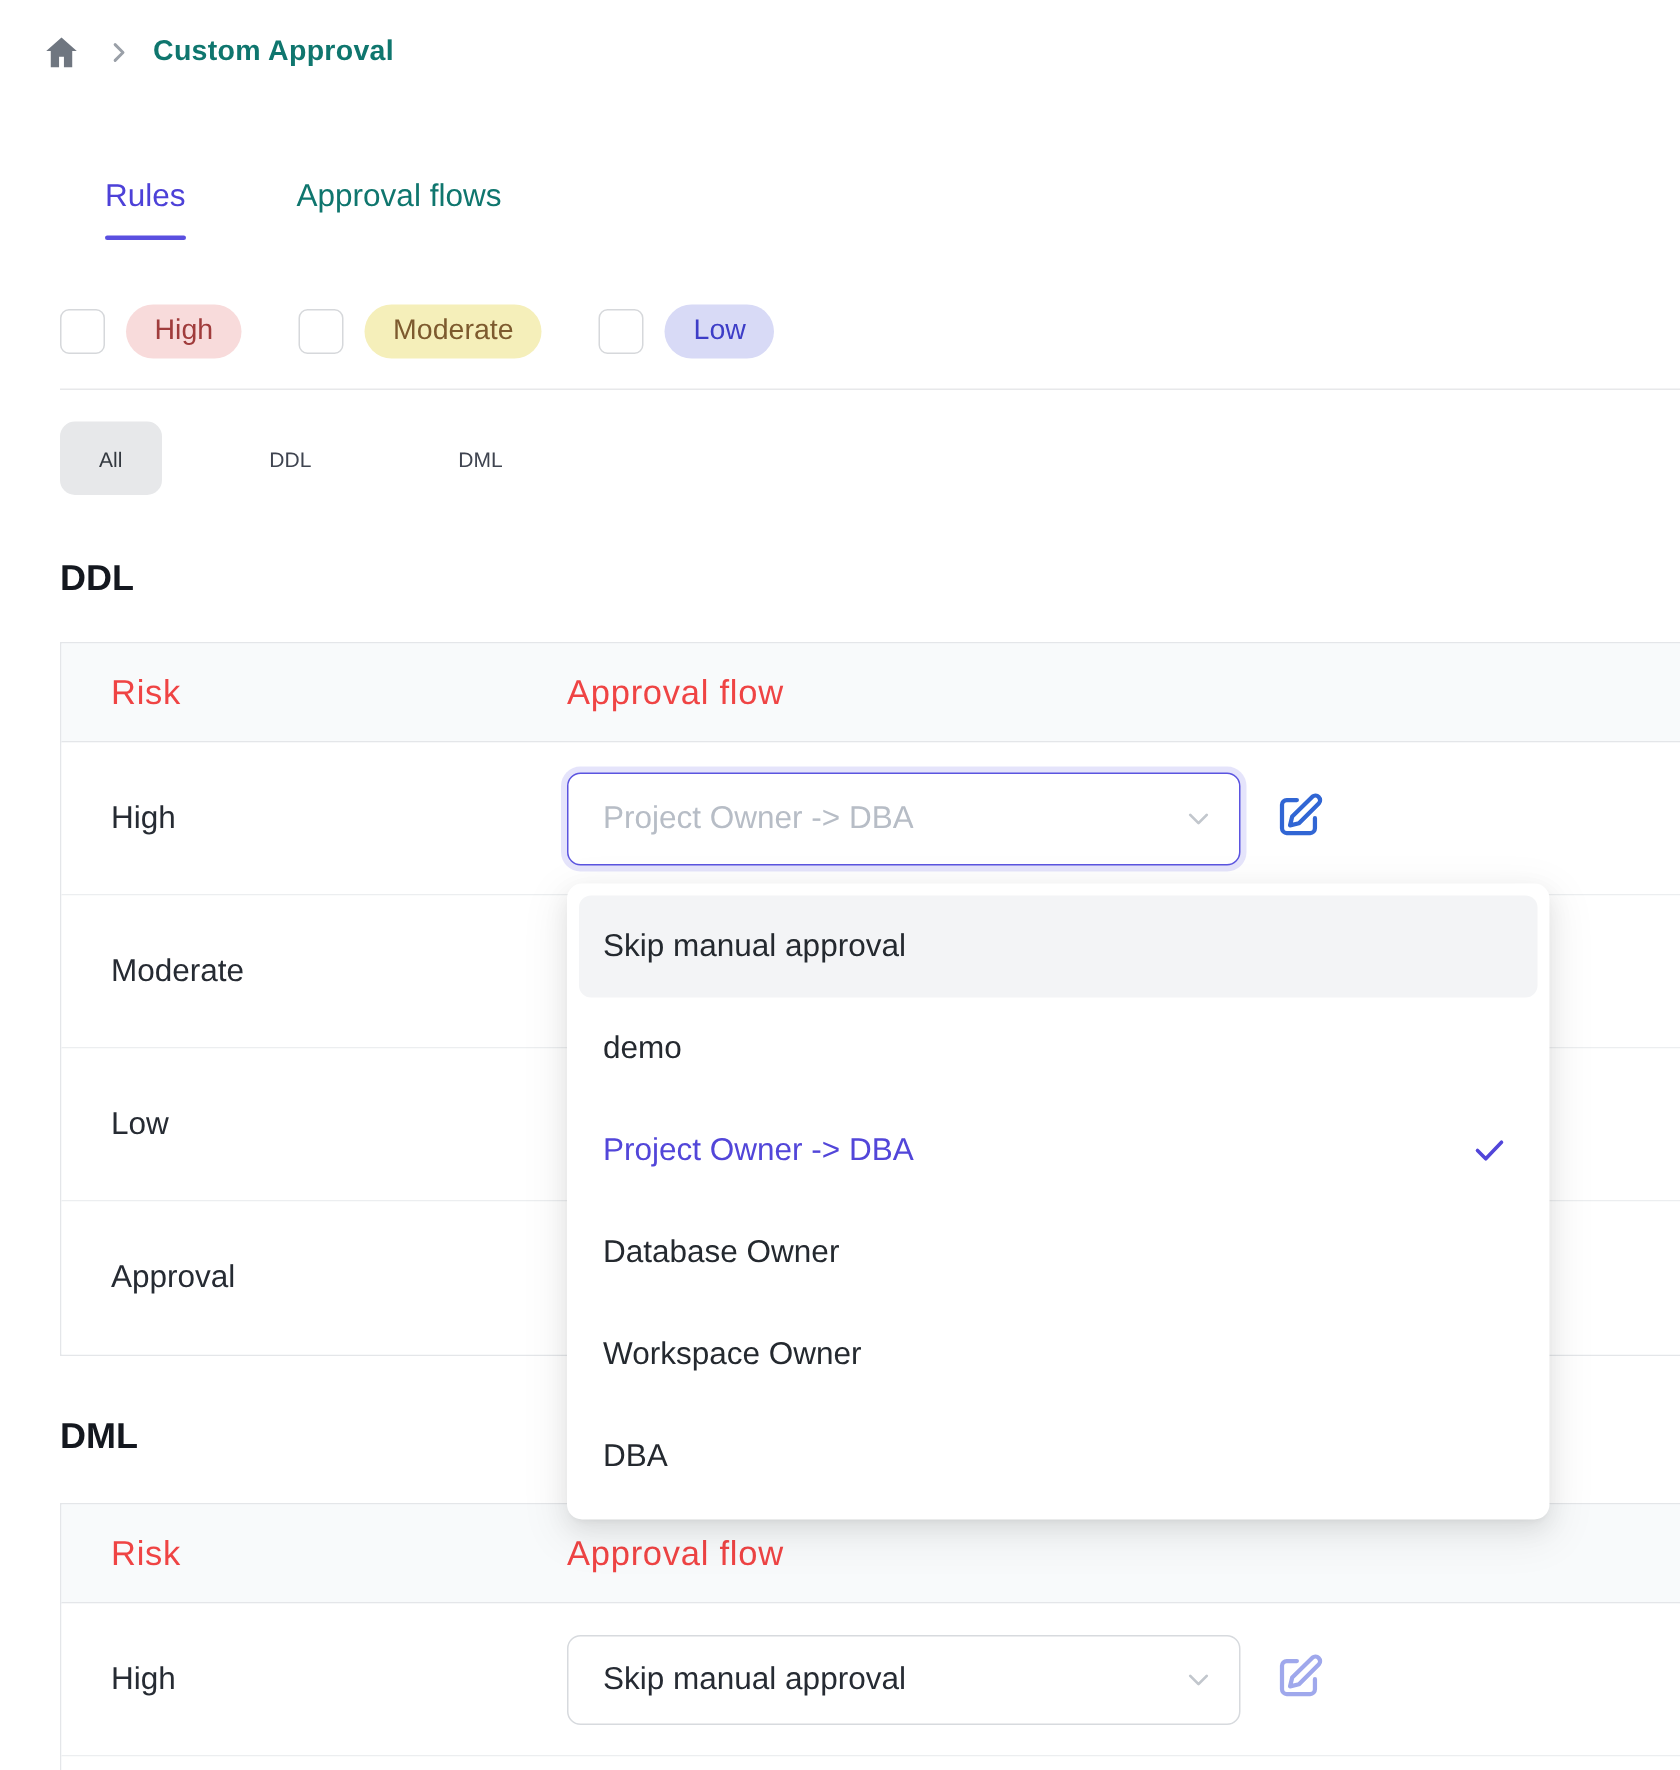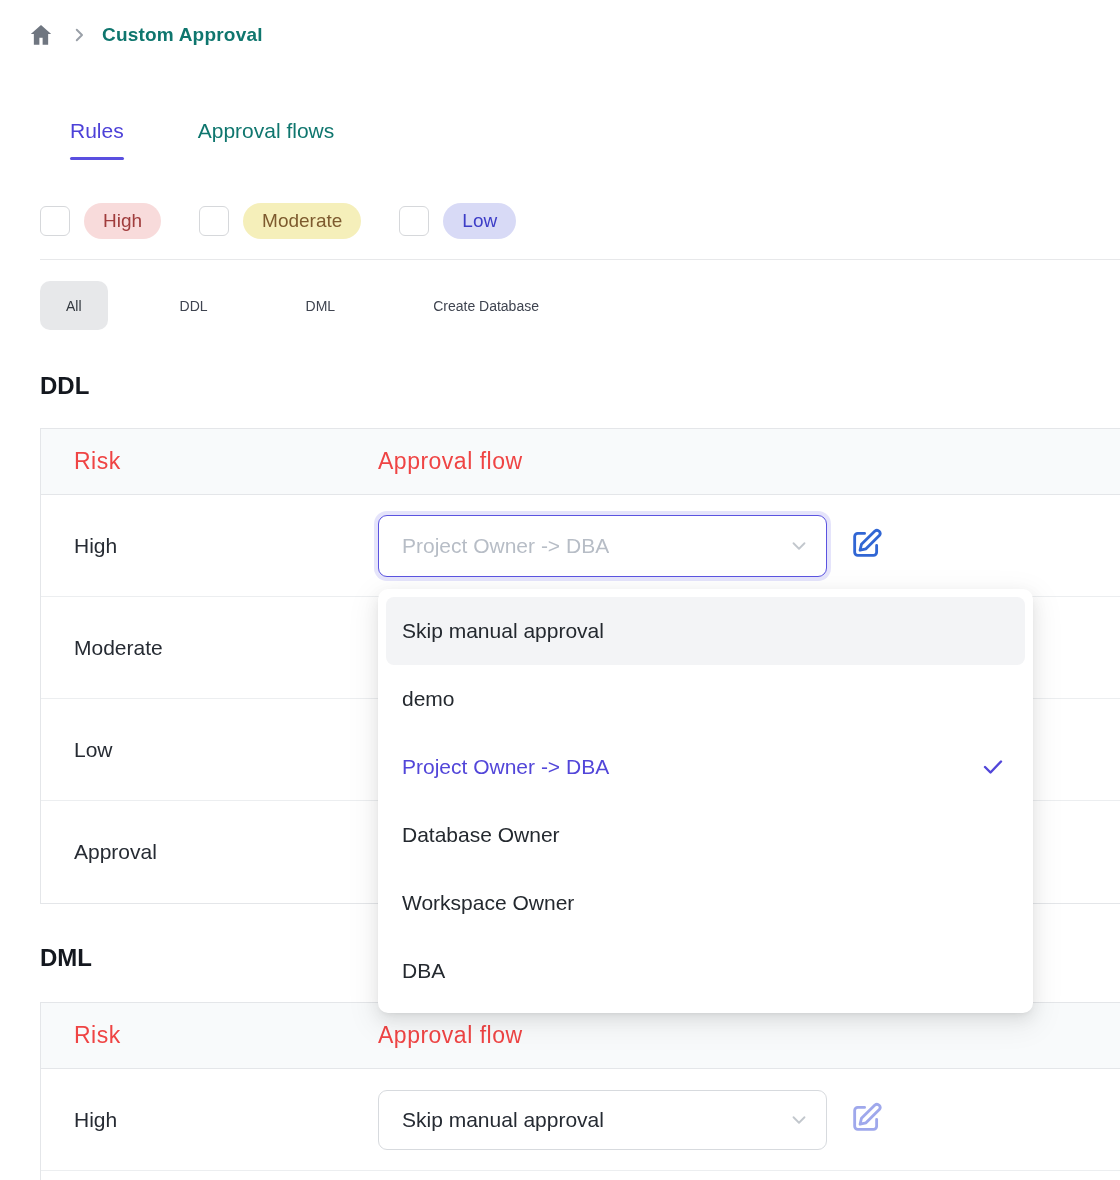--- a/index.html
+++ b/index.html
@@ -105,21 +105,20 @@
       <div class="pill low">Low</div>
     </div>
   </div>
 
   <div class="divider"></div>
 
   <div class="type-row">
     <div class="type-item selected">All</div>
     <div class="type-item">DDL</div>
     <div class="type-item">DML</div>
-    <div class="type-item">Create Database</div>
   </div>
 
   <div class="section-title title-ddl">DDL</div>
 
   <div class="table table-ddl">
     <div class="thead">
       <div class="th col1">Risk</div>
       <div class="th col2">Approval flow</div>
     </div>
     <div class="tr">

